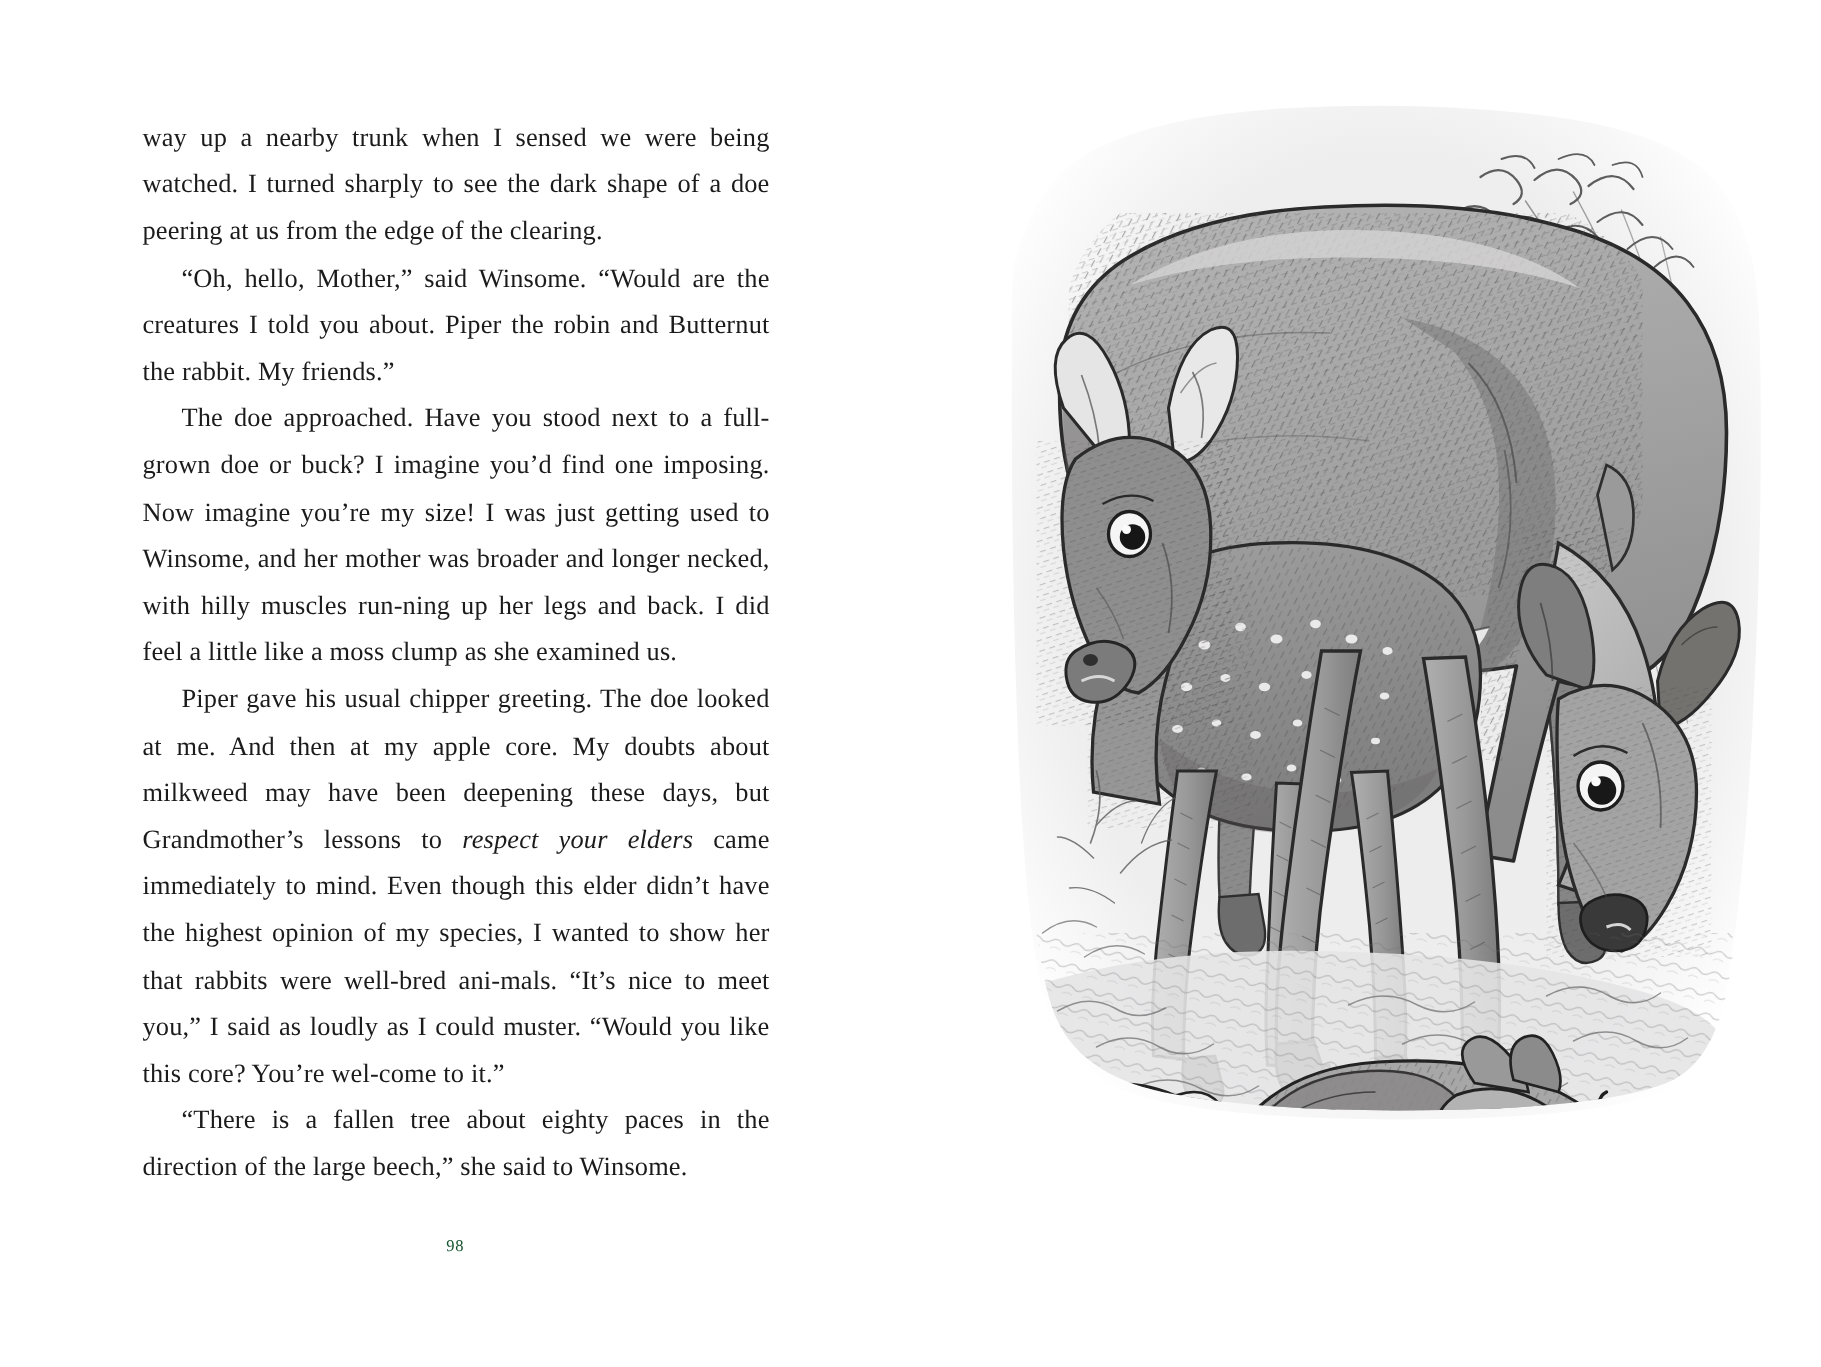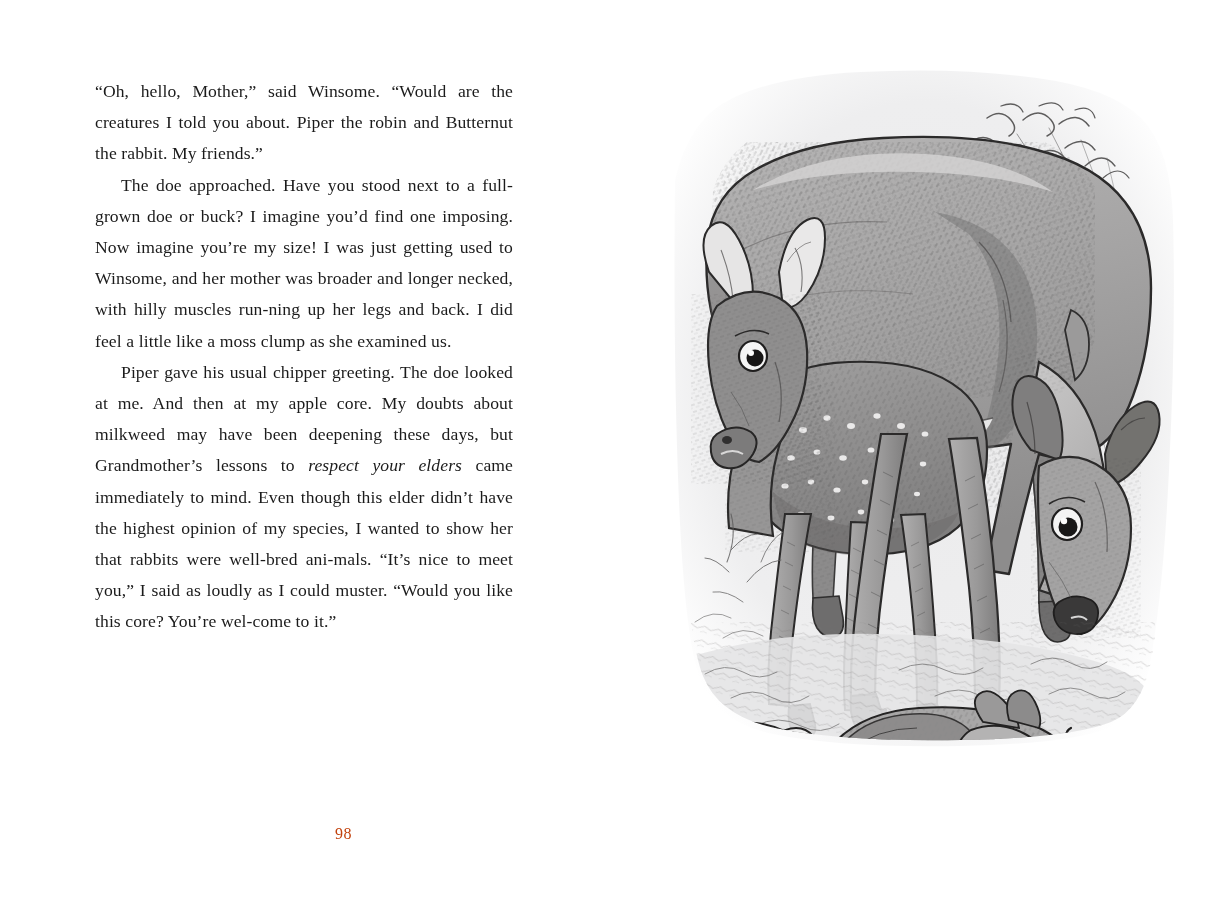--- a/index.html
+++ b/index.html
@@ -45,26 +45,25 @@
     letter-spacing: 0.1px;
     color: #1b1b1b;
   }
   .para + .para {
     text-indent: 26px;
   }
   .para em { font-style: italic; }
 
   .folio {
     position: absolute;
-    font-size: 16px;
+    font-size: 11px;
     line-height: 1;
-    color: #c2410c;
+    color: #14532d;
     font-feature-settings: "onum" 1;
     letter-spacing: 0.5px;
-    margin-left: 40px;
   }
   .folio-left {
     left: 0;
     top: 826px;
     width: 607px;
     text-align: center;
   }
 
   
   .page-right {
@@ -86,23 +85,25 @@
     height: 100%;
   }
 </style>
 </head>
 <body>
 
 <div class="spread">
 
   <div class="page-left">
     <div class="textblock">
+      <p class="para">way up a nearby trunk when I sensed we were being watched. I turned sharply to see the dark shape of a doe peering at us from the edge of the clearing.</p>
       <p class="para">“Oh, hello, Mother,” said Winsome. “Would are the creatures I told you about. Piper the robin and Butternut the rabbit. My friends.”</p>
       <p class="para">The doe approached. Have you stood next to a full-grown doe or buck? I imagine you’d find one imposing. Now imagine you’re my size! I was just getting used to Winsome, and her mother was broader and longer necked, with hilly muscles run-ning up her legs and back. I did feel a little like a moss clump as she examined us.</p>
       <p class="para"><span>Piper gave his usual chipper greeting. The doe looked at me. And then at my apple core. My doubts about milkweed may have been deepening these days, but Grandmother’s lessons to </span><em>respect your elders</em><span> </span><span>came immediately to mind. Even though this elder didn’t have the highest opinion of my species, I wanted to show her that rabbits were well-bred ani-mals. “It’s nice to meet you,” I said as loudly as I could muster. “Would you like this core? You’re wel-come to it.”</span></p>
+      <p class="para">“There is a fallen tree about eighty paces in the direction of the large beech,” she said to Winsome.</p>
     </div>
     <div class="folio folio-left">98</div>
   </div>
 
   <div class="page-right">
     <div class="illustration-wrap">
       <svg viewBox="0 0 552 734" xmlns="http://www.w3.org/2000/svg">
         <defs>
 
           <radialGradient id="washGrad" cx="50%" cy="48%" r="62%">

